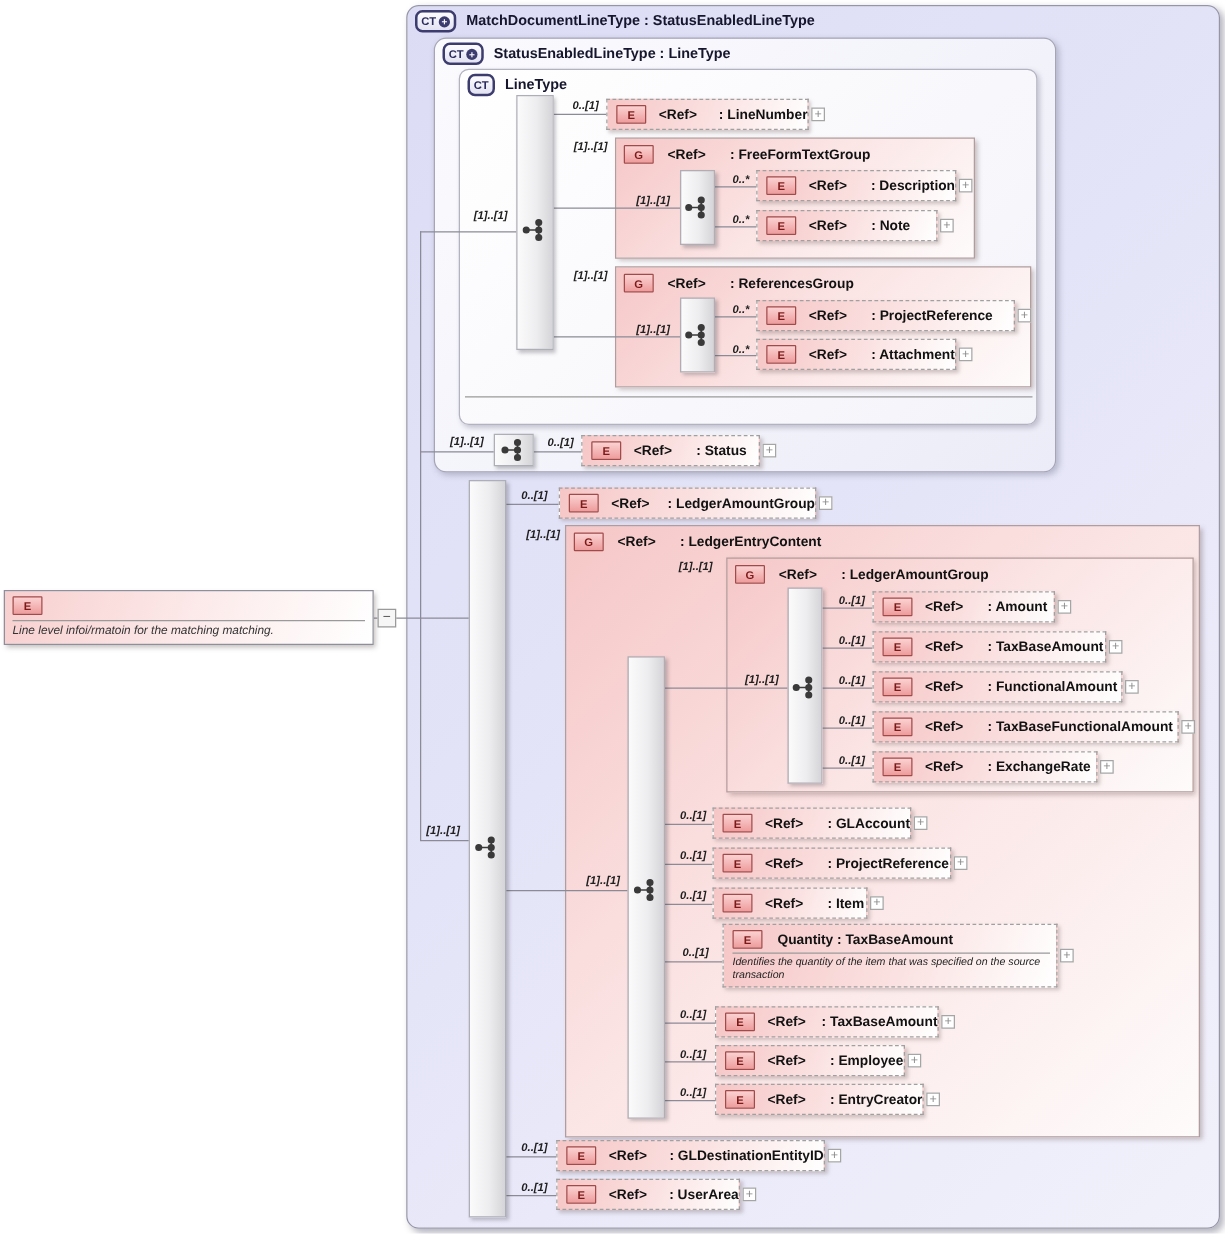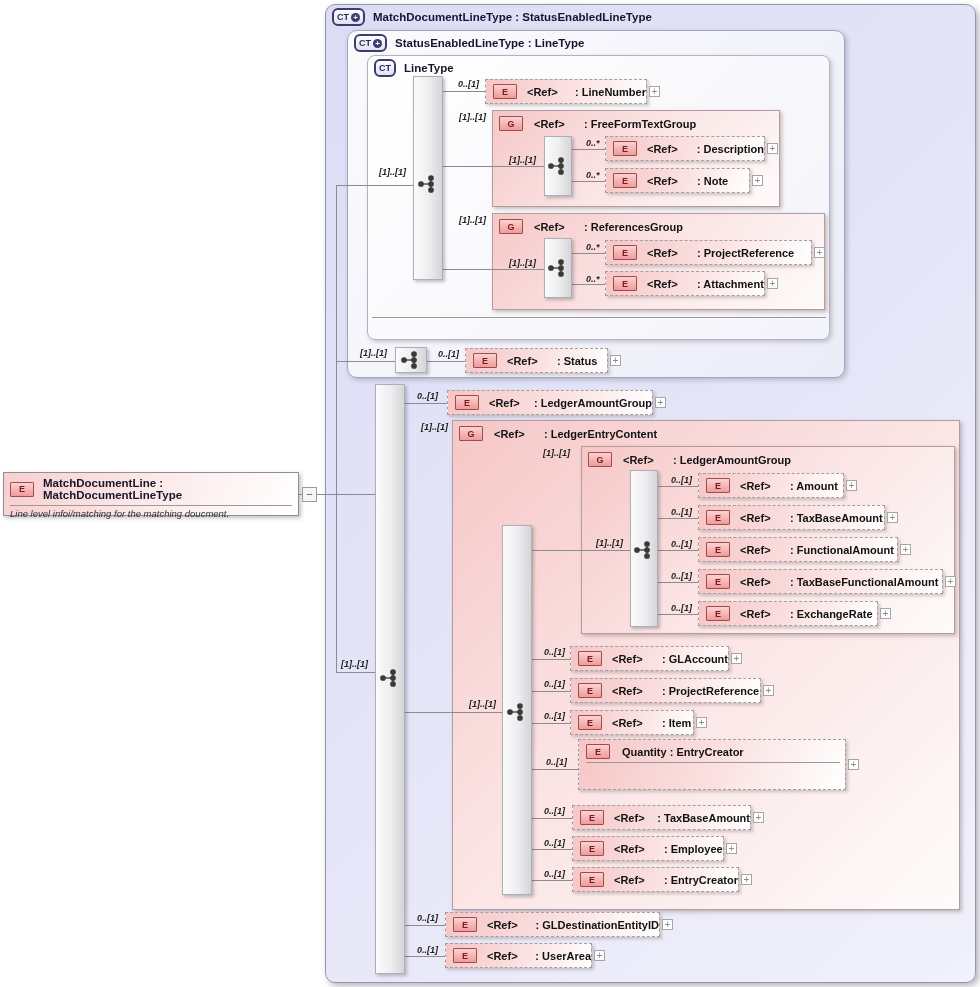--- a/index.html
+++ b/index.html
@@ -393,23 +393,24 @@
   <div class="el" style="left:570px;top:710px;width:124px">
     <span class="bE">E</span>
     <span class="ref">&lt;Ref&gt;</span>
     <span class="ename">: Item</span>
   </div>
   <span class="plus" style="left:696px;top:717px">+</span>
 
   <div class="el" id="e-qty" style="left:578px;top:739px;width:268px">
     <span class="trow">
       <span class="bE">E</span>
-      <span class="qt">Quantity : EntryCreator</span>
+      <span class="qt">Quantity : TaxBaseAmount</span>
     </span>
     <i class="sep"></i>
+    <span class="qann">Identifies the quantity of the item that was specified on the source transaction</span>
   </div>
   <span class="plus" style="left:848px;top:759px">+</span>
 
   <div class="el" style="left:572px;top:805px;width:179px">
     <span class="bE">E</span>
     <span class="ref">&lt;Ref&gt;</span>
     <span class="ename">: TaxBaseAmount</span>
   </div>
   <span class="plus" style="left:753px;top:812px">+</span>
 
@@ -437,20 +438,19 @@
   <div class="el" style="left:445px;top:943px;width:147px">
     <span class="bE">E</span>
     <span class="ref">&lt;Ref&gt;</span>
     <span class="ename">: UserArea</span>
   </div>
   <span class="plus" style="left:594px;top:950px">+</span>
 
   <div id="src">
     <span class="trow">
       <span class="bE">E</span>
-      <span>MatchDocumentLine : MatchDocumentLineType</span>
     </span>
     <i class="sep"></i>
-    <span class="sann">Line level infoi/matching for the matching doucment.</span>
+    <span class="sann">Line level infoi/rmatoin for the matching matching.</span>
   </div>
   <span id="minusbox">−</span>
 
 </div>
 
 </body></html>

